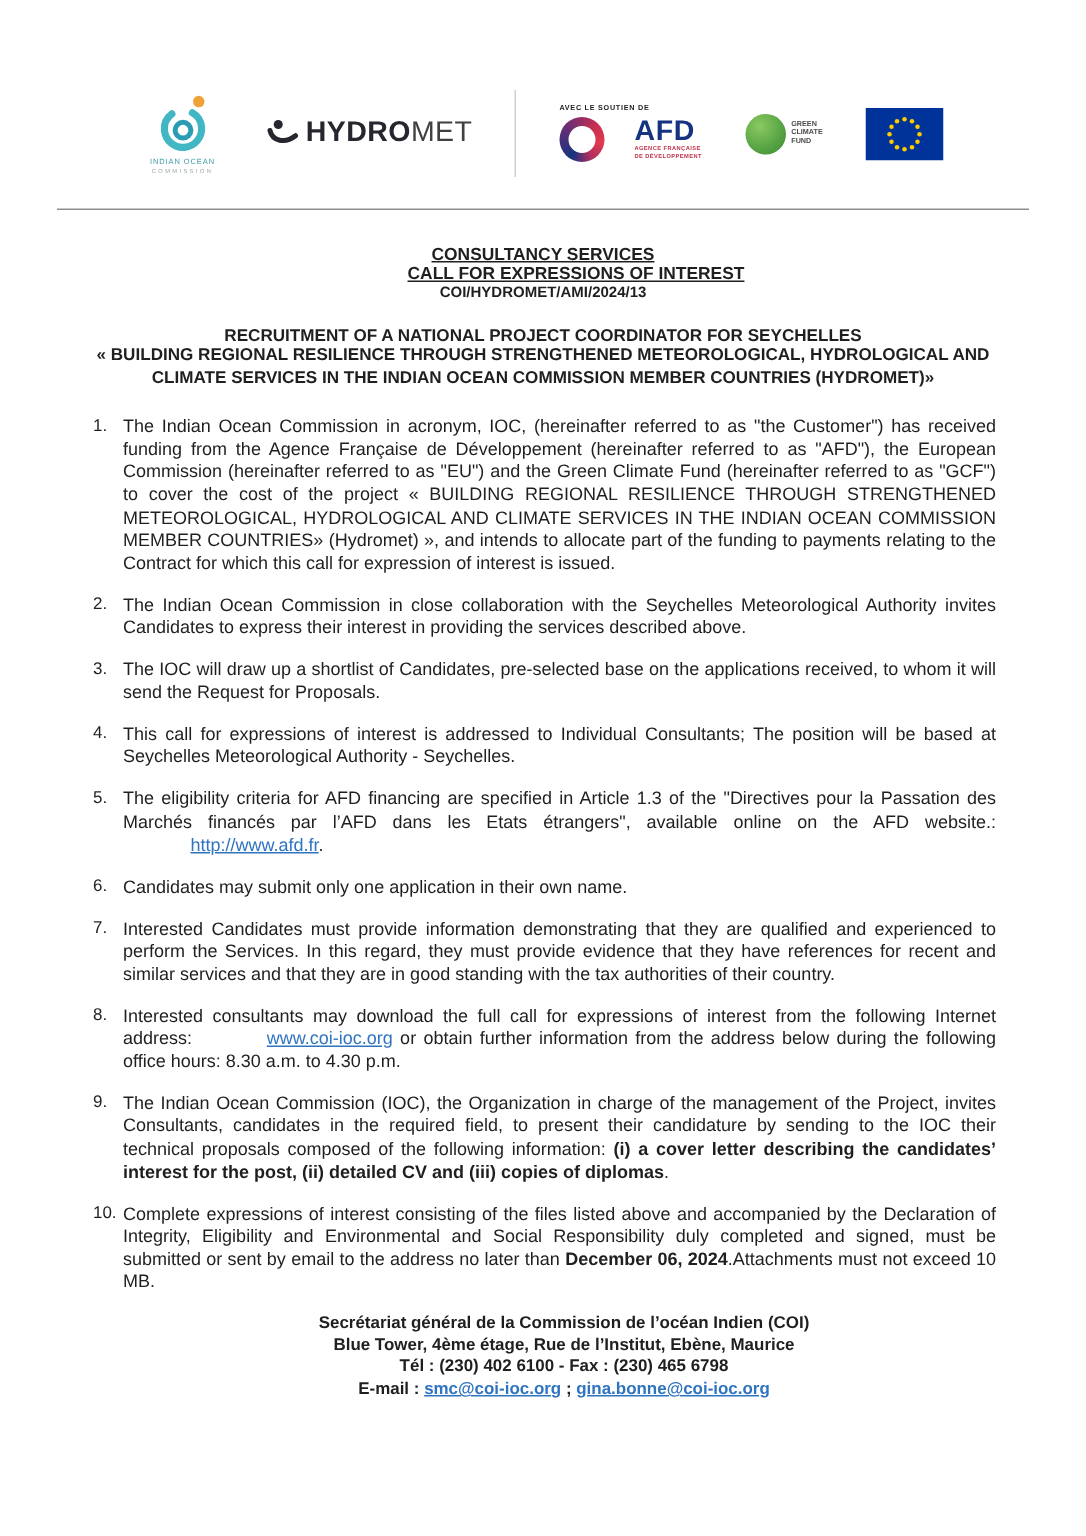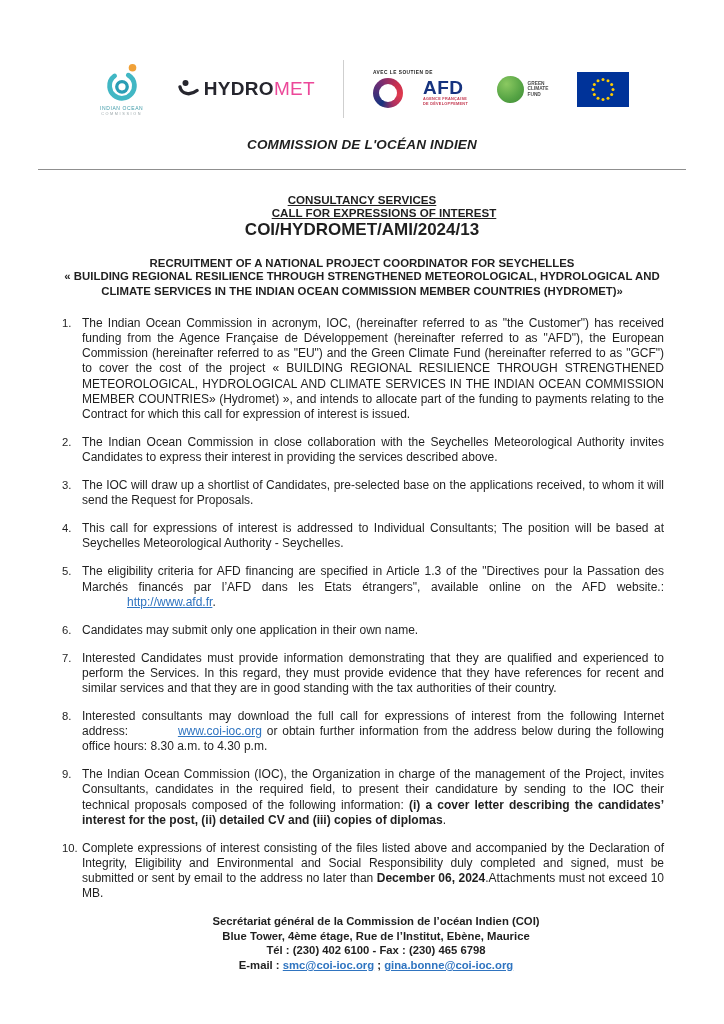--- a/index.html
+++ b/index.html
@@ -13,21 +13,21 @@
     padding-top:56px;margin:0 95px 0 100px;display:flex;align-items:center;
     justify-content:space-between;height:66px;
   }
   .logo{display:flex;flex-direction:column;align-items:center;}
   .coi-mark{width:42px;height:42px;display:block;}
   .coi-text1{font-size:5px;letter-spacing:.6px;color:#3f9aa8;margin-top:1px;white-space:nowrap;}
   .coi-text2{font-size:3.8px;letter-spacing:1.6px;color:#9aa5a8;margin-top:1px;white-space:nowrap;}
   .hydromet{display:flex;align-items:center;gap:4px;margin-left:6px;}
   .hydromet-name{font-size:19px;color:#26262e;letter-spacing:.3px;white-space:nowrap;}
   .hydromet-name .hb{font-weight:800;}
-  .hydromet-name .hl{font-weight:400;color:#ec4899;}
+  .hydromet-name .hl{font-weight:400;color:#404040;}
   .logo-divider{width:1px;height:58px;background:#cfcfcf;}
   .afd{display:flex;flex-direction:column;align-items:flex-start;}
   .afd-tagline{font-size:4.8px;font-weight:700;letter-spacing:.5px;color:#222;margin-bottom:3px;white-space:nowrap;}
   .afd-row{display:flex;align-items:center;gap:20px;}
   .afd-ring{width:30px;height:30px;border-radius:50%;
     background:conic-gradient(from 210deg,#16337f,#6f2d74 30%,#c9304f 55%,#e03a4e 70%,#a92f62 85%,#16337f);
     position:relative;}
   .afd-ring::after{content:"";position:absolute;left:6px;top:6px;width:18px;height:18px;border-radius:50%;background:#fff;}
   .afd-col{display:flex;flex-direction:column;}
   .afd-acronym{font-size:19px;font-weight:800;color:#16337f;line-height:18px;letter-spacing:.5px;}
@@ -36,21 +36,21 @@
   .gcf-globe{width:27px;height:27px;border-radius:50%;
     background:radial-gradient(circle at 35% 30%,#8bc961,#55a344 60%,#3e8a35);}
   .gcf-text{font-size:4.8px;color:#4a4a4a;line-height:5.6px;font-weight:600;}
   .eu-flag{display:block;}
   
   .org-title{margin-top:15px;text-align:center;font-size:13.5px;font-weight:700;font-style:italic;letter-spacing:.2px;}
   .rule{border:none;border-top:1.6px solid #8f8f8f;margin:17px 38px 0 38px;}
   .h-block{text-align:center;font-weight:700;}
   .doc-type{margin-top:23px;font-size:11.6px;text-decoration:underline;}
   .call-title{font-size:11.6px;text-decoration:underline;padding-left:44px;}
-  .reference{margin-top:1px;font-size:17px;}
+  .reference{margin-top:1px;font-size:10px;}
   .recruitment{margin-top:17px;font-size:11.4px;}
   .project-title{margin:0 55px 0 55px;font-size:11.4px;line-height:14.6px;}
   
   .body-list{margin:18px 60px 0 62px;}
   .li{display:flex;margin-bottom:13px;}
   .num{flex:0 0 20px;font-size:11.3px;line-height:15.1px;}
   .content{flex:1;font-size:12px;line-height:15.1px;text-align:justify;}
   .content a{color:#2f74c0;text-decoration:underline;padding-left:45px;}
   .content b{font-weight:700;}
   
@@ -116,21 +116,20 @@
         <circle cx="26" cy="27.5" r="1.5"></circle>
           <circle cx="21" cy="26.16" r="1.5"></circle>
           <circle cx="17.34" cy="22.5" r="1.5"></circle>
         <circle cx="16" cy="17.5" r="1.5"></circle>
           <circle cx="17.34" cy="12.5" r="1.5"></circle>
           <circle cx="21" cy="8.84" r="1.5"></circle>
       </g>
     </svg>
   </div>
 
-  <div class="org-title">COMMISSION DE L'OCÉAN INDIEN</div>
   <hr class="rule">
 
   <div class="h-block doc-type">CONSULTANCY SERVICES</div>
   <div class="h-block call-title">CALL FOR EXPRESSIONS OF INTEREST</div>
   <div class="h-block reference">COI/HYDROMET/AMI/2024/13</div>
   <div class="h-block recruitment">RECRUITMENT OF A NATIONAL PROJECT COORDINATOR FOR SEYCHELLES</div>
   <div class="h-block project-title">« BUILDING REGIONAL RESILIENCE THROUGH STRENGTHENED METEOROLOGICAL, HYDROLOGICAL AND CLIMATE SERVICES IN THE INDIAN OCEAN COMMISSION MEMBER COUNTRIES (HYDROMET)»</div>
 
   <div class="body-list">
 

